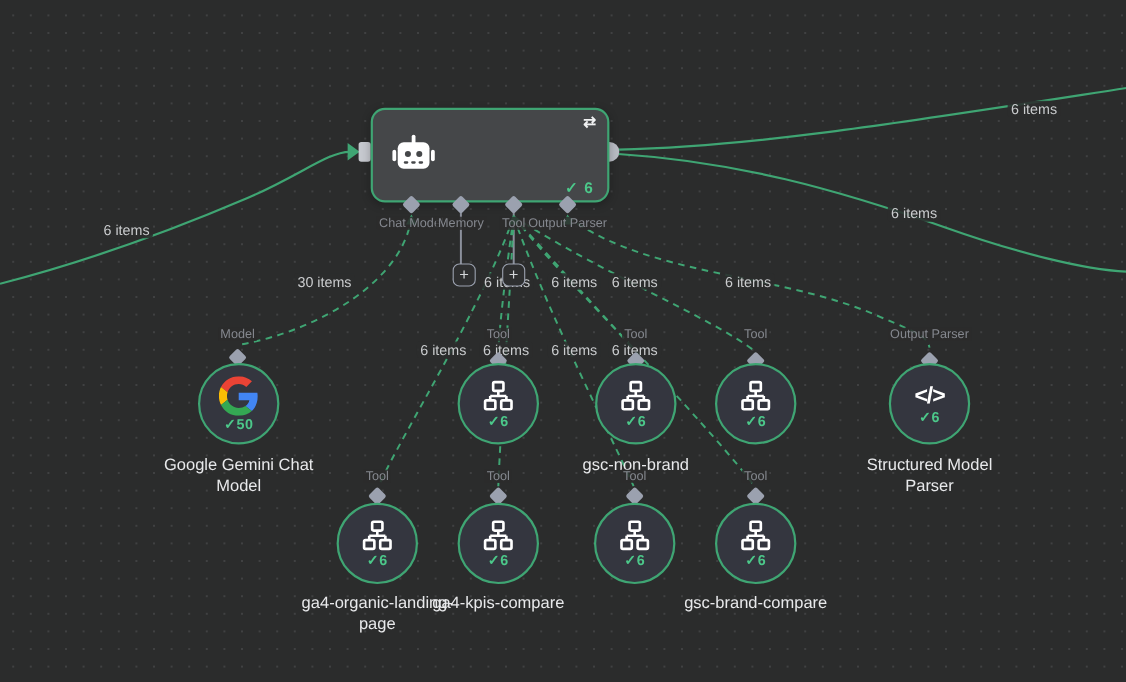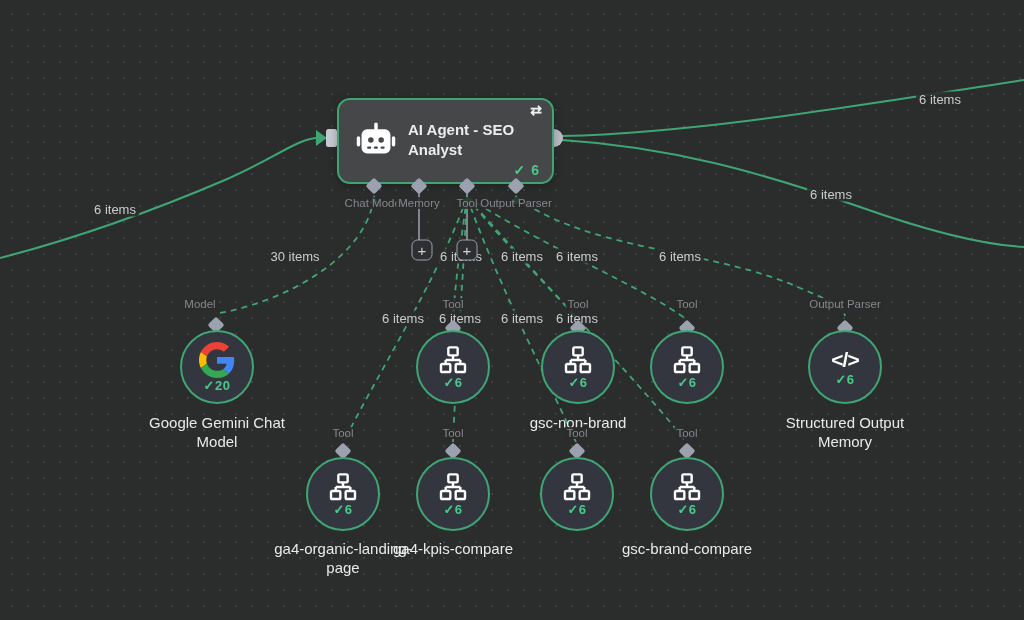--- a/index.html
+++ b/index.html
@@ -90,21 +90,20 @@
       <rect x="29.5" y="5" width="5" height="13" rx="2.5" fill="#fff"></rect>
       <rect x="4" y="25" width="5" height="15" rx="2.5" fill="#fff"></rect>
       <rect x="55" y="25" width="5" height="15" rx="2.5" fill="#fff"></rect>
       <rect x="11" y="15" width="42" height="35" rx="8" fill="#fff"></rect>
       <circle cx="24.5" cy="30.5" r="4" fill="#454749"></circle>
       <circle cx="39.5" cy="30.5" r="4" fill="#454749"></circle>
       <rect x="19" y="40" width="6" height="3.4" rx="1.5" fill="#454749"></rect>
       <rect x="28.8" y="40" width="6" height="3.4" rx="1.5" fill="#454749"></rect>
       <rect x="38.6" y="40" width="6" height="3.4" rx="1.5" fill="#454749"></rect>
     </svg>
-    <div class="agent-title">AI Agent - SEO Analyst</div>
     <div class="agent-loop">⇄</div>
     <div class="agent-check"><span>✓</span> <span>6</span></div>
   </div>
 
   <div class="diamond" style="left:374px;top:186px"></div>
   <div class="diamond" style="left:419px;top:186px"></div>
   <div class="diamond" style="left:467px;top:186px"></div>
   <div class="diamond" style="left:516px;top:186px"></div>
   <div class="conn-label" style="left:374px;top:203px">Chat Model</div>
   <div class="conn-label" style="left:419px;top:203px">Memory</div>
@@ -125,29 +124,29 @@
   <div class="edge-label" style="left:831px;top:194px">6 items</div>
 
   <div class="plus-btn" style="left:422px;top:250px">
       <span>+</span>
     </div>
   <div class="plus-btn" style="left:467px;top:250px">
       <span>+</span>
     </div>
 
   <div class="diamond" style="left:216px;top:325px"></div>
-  <div class="conn-label" style="left:200px;top:304px">Model</div>
+  <div class="conn-label" style="left:216px;top:304px">Model</div>
   <div class="circle-node" style="left:217px;top:367px">
     <svg width="36" height="36" viewBox="0 0 48 48">
       <path fill="#EA4335" d="M24 9.5c3.54 0 6.71 1.22 9.21 3.6l6.85-6.85C35.9 2.38 30.47 0 24 0 14.62 0 6.51 5.38 2.56 13.22l7.98 6.19C12.43 13.72 17.74 9.5 24 9.5z"></path>
       <path fill="#4285F4" d="M46.98 24.55c0-1.57-.15-3.09-.38-4.55H24v9.02h12.94c-.58 2.96-2.26 5.48-4.78 7.18l7.73 6c4.51-4.18 7.09-10.36 7.09-17.65z"></path>
       <path fill="#FBBC05" d="M10.53 28.59c-.48-1.45-.76-2.99-.76-4.59s.27-3.14.76-4.59l-7.98-6.19C.92 16.46 0 20.12 0 24c0 3.88.92 7.54 2.56 10.78l7.97-6.19z"></path>
       <path fill="#34A853" d="M24 48c6.48 0 11.93-2.13 15.89-5.81l-7.73-6c-2.15 1.45-4.92 2.3-8.16 2.3-6.26 0-11.57-4.22-13.47-9.91l-7.98 6.19C6.51 42.62 14.62 48 24 48z"></path>
     </svg>
-    <div class="node-check"><span>✓</span><span>20</span></div>
+    <div class="node-check"><span>✓</span><span>50</span></div>
   </div>
   <div class="name-label" style="left:217px;top:413px">Google Gemini Chat Model</div>
 
   <div class="diamond" style="left:453px;top:328px"></div>
   <div class="conn-label" style="left:453px;top:304px">Tool</div>
   <div class="circle-node" style="left:453px;top:367px">
     <svg width="32" height="30" viewBox="0 0 48 44" fill="none" stroke="#fff" stroke-width="3.6">
       <rect x="17" y="3" width="14" height="12" rx="2"></rect>
         <path d="M24 15v7M13 22h22M13 22v6M35 22v6"></path>
       <rect x="6" y="28" width="14" height="12" rx="2"></rect>
@@ -180,21 +179,21 @@
     </svg>
     <div class="node-check"><span>✓</span><span>6</span></div>
   </div>
 
   <div class="diamond" style="left:845px;top:328px"></div>
   <div class="conn-label" style="left:845px;top:304px">Output Parser</div>
   <div class="circle-node" style="left:845px;top:367px">
     <span class="code-icon">&lt;/&gt;</span>
     <div class="node-check"><span>✓</span><span>6</span></div>
   </div>
-  <div class="name-label" style="left:845px;top:413px">Structured Output Memory</div>
+  <div class="name-label" style="left:845px;top:413px">Structured Model Parser</div>
 
   <div class="diamond" style="left:343px;top:451px"></div>
   <div class="conn-label" style="left:343px;top:433px">Tool</div>
   <div class="circle-node" style="left:343px;top:494px">
     <svg width="32" height="30" viewBox="0 0 48 44" fill="none" stroke="#fff" stroke-width="3.6">
       <rect x="17" y="3" width="14" height="12" rx="2"></rect>
         <path d="M24 15v7M13 22h22M13 22v6M35 22v6"></path>
       <rect x="6" y="28" width="14" height="12" rx="2"></rect>
         <rect x="28" y="28" width="14" height="12" rx="2"></rect>
     </svg>

